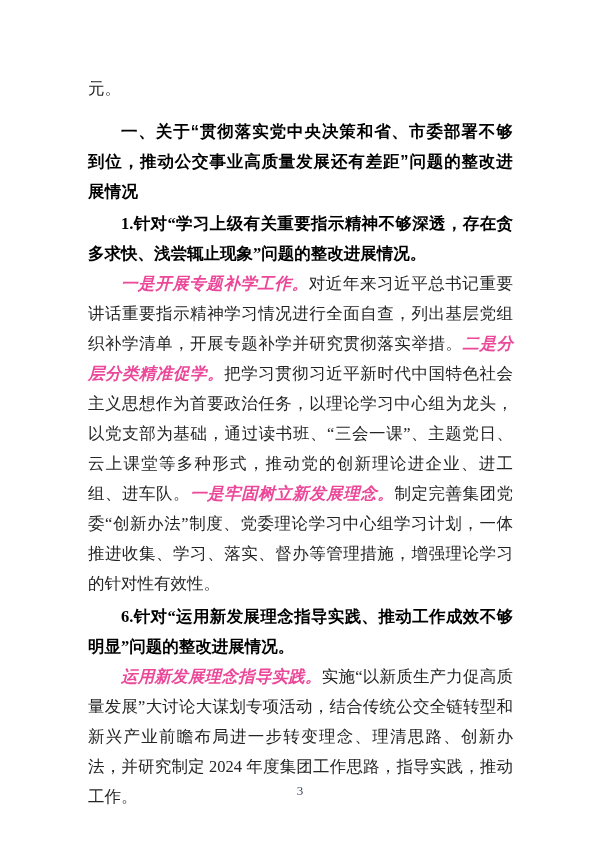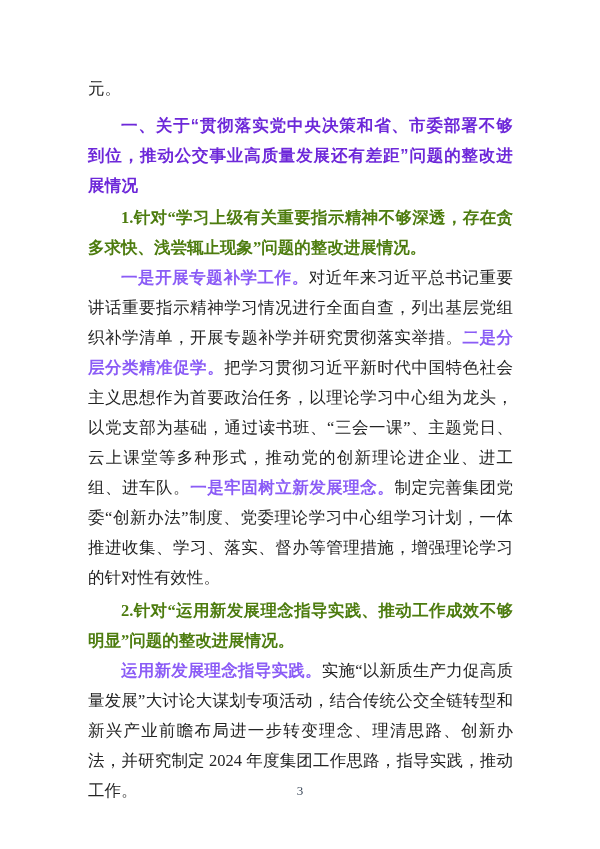--- a/index.html
+++ b/index.html
@@ -30,36 +30,37 @@
     margin: 0;
     padding: 0;
     text-indent: 2em;
   }
   p.carry {
     text-indent: 0;
   }
   p.h1 {
     font-weight: bold;
     font-family: "Liberation Sans", "DejaVu Sans", sans-serif;
-    color: #6d28d9;
-    margin-top: 6px;
+    color: #000000;
+    margin-top: 12px;
     letter-spacing: 0.3px;
   }
   p.kai {
     font-style: italic;
     color: #2a2a2a;
   }
   p.num {
     font-weight: bold;
-    color: #4d7c0f;
+    color: #000000;
     margin-top: 3px;
   }
   .b {
     font-weight: bold;
-    color: #8b5cf6;
+    color: #ec4899;
+    font-style: italic;
   }
   .footer {
     position: absolute;
     top: 781px;
     left: 0;
     width: 600px;
     text-align: center;
     font-size: 13px;
     line-height: 20px;
     color: #3b4859;
@@ -74,20 +75,20 @@
 
     <p class="carry">元。</p>
 
     <p class="h1">一、关于“贯彻落实党中央决策和省、市委部署不够到位，推动公交事业高质量发展还有差距”问题的整改进展情况</p>
 
 
     <p class="num">1.针对“学习上级有关重要指示精神不够深透，存在贪多求快、浅尝辄止现象”问题的整改进展情况。</p>
 
     <p class="body-para"><span class="b">一是开展专题补学工作。</span><span>对近年来习近平总书记重要讲话重要指示精神学习情况进行全面自查，列出基层党组织补学清单，开展专题补学并研究贯彻落实举措。</span><span class="b">二是分层分类精准促学。</span><span>把学习贯彻习近平新时代中国特色社会主义思想作为首要政治任务，以理论学习中心组为龙头，以党支部为基础，通过读书班、“三会一课”、主题党日、云上课堂等多种形式，推动党的创新理论进企业、进工组、进车队。</span><span class="b">一是牢固树立新发展理念。</span><span>制定完善集团党委“创新办法”制度、党委理论学习中心组学习计划，一体推进收集、学习、落实、督办等管理措施，增强理论学习的针对性有效性。</span></p>
 
-    <p class="num">2.针对“运用新发展理念指导实践、推动工作成效不够明显”问题的整改进展情况。</p>
+    <p class="num">6.针对“运用新发展理念指导实践、推动工作成效不够明显”问题的整改进展情况。</p>
 
     <p class="body-para"><span class="b">运用新发展理念指导实践。</span><span>实施“以新质生产力促高质量发展”大讨论大谋划专项活动，结合传统公交全链转型和新兴产业前瞻布局进一步转变理念、理清思路、创新办法，并研究制定 2024 年度集团工作思路，指导实践，推动工作。</span></p>
 
   </div>
 
   <div class="footer">3</div>
 </div>
 
 </body></html>

